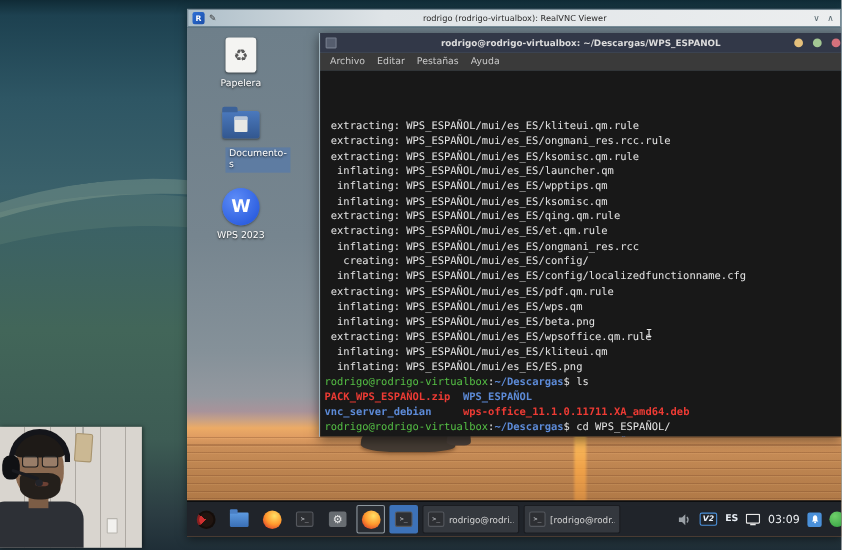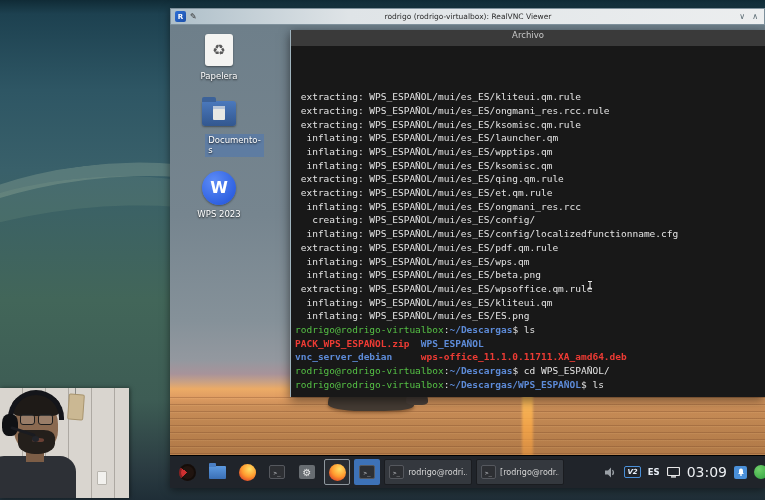--- a/index.html
+++ b/index.html
@@ -43,21 +43,21 @@
   .g-wps { width:34px; height:34px; border-radius:50%; background:radial-gradient(circle at 35% 30%,#5d8cf7,#2d5fe0 75%); display:flex; align-items:center; justify-content:center; color:#fff; font-weight:bold; font-size:16px; box-shadow:0 1px 2px rgba(0,0,0,.4); }
 
   
   .terminal { position:absolute; left:120px; top:5px; right:0; height:367px; display:flex; flex-direction:column; box-shadow:0 3px 10px rgba(0,0,0,.55); border-left:1px solid #9fb3bd; }
   .term-titlebar { height:18px; background:#323848; display:flex; align-items:center; padding:0 5px; position:relative; }
   .term-app-icon { width:10px; height:10px; background:#555d6e; border:1px solid #777f8e; border-radius:1px; }
   .term-title { position:absolute; left:0; right:0; text-align:center; font-size:8px; font-weight:bold; color:#dcdcdc; white-space:nowrap; }
   .term-btns { margin-left:auto; display:flex; gap:9px; position:relative; z-index:1; }
   .term-btn { width:8px; height:8px; border-radius:50%; }
   .tb-min { background:#e5c07b; } .tb-max { background:#a3c793; } .tb-close { background:#d4717c; margin-right:-4px; }
-  .term-menubar { height:16px; background:#3a3a3a; display:flex; align-items:center; gap:11px; padding:0 9px;flex-direction:column; }
+  .term-menubar { height:16px; background:#3a3a3a; display:flex; align-items:center; gap:11px; padding:0 9px; }
   .term-menu-item { font-size:8.5px; color:#c9c9c9; }
   .term-body { flex:1; background:#181818; padding:3px 0 0 4px; font-family:"DejaVu Sans Mono", monospace; font-size:9.5px; line-height:13.7px; color:#e4e4e4; white-space:pre; position:relative; overflow:hidden; }
   .tline span.w { color:#e4e4e4; }
   .tline span.g { color:#55c045; font-weight:normal; }
   .tline span.b { color:#5d8bd8; font-weight:bold; }
   .tline span.r { color:#ee3b34; font-weight:bold; }
   .ibeam { position:absolute; left:296px; top:234px; width:7px; height:11px; color:#e8e8e8; font-size:10px; line-height:11px; text-shadow:0 0 2px #000; font-family:"DejaVu Sans Mono",monospace; }
 
   
   .taskbar { position:absolute; left:0; right:0; bottom:0; height:33px; background:#20242a; border-top:1px solid #000; display:flex; align-items:center; padding:0 4px; gap:4px; }
@@ -70,21 +70,21 @@
   .tb-folder::before { content:""; position:absolute; left:0; top:-3px; width:7px; height:4px; background:#4a7fc4; border-radius:1px 1px 0 0; }
   .tb-ff { width:17px; height:17px; border-radius:50%; background:radial-gradient(circle at 62% 30%, #ffe066, #ff9a2e 48%, #e0482a 82%, #b03a5e 100%); }
   .tb-term { width:16px; height:14px; background:#2d2f33; border:1px solid #55585e; border-radius:2px; color:#cfd2d6; font-size:6px; font-family:"DejaVu Sans Mono",monospace; display:flex; align-items:center; justify-content:center; }
   .tb-gear { width:16px; height:14px; background:#686d72; border-radius:2px; color:#e8e8e8; font-size:10px; display:flex; align-items:center; justify-content:center; }
   .win-btn { height:26px; width:88px; background:#34383e; border:1px solid #1a1c20; border-radius:2px; display:flex; align-items:center; gap:4px; padding:0 4px; overflow:hidden; }
   .win-btn .lbl { font-size:8px; color:#d5d5d5; white-space:nowrap; overflow:hidden; }
   .tray { margin-left:auto; display:flex; align-items:center; gap:7px; padding-right:2px; }
   .tray svg { display:block; }
   .vnc-badge { border:1px solid #4a90d9; border-radius:2px; color:#eaf2fb; font-size:7px; font-weight:bold; font-style:italic; padding:1px 2px;text-align:center; }
   .tray-es { font-size:8.5px; font-weight:bold; color:#e8eef5; }
-  .tray-time { font-size:14px; color:#eceff2; }
+  .tray-time { font-size:10px; color:#eceff2; }
   .bell-badge { width:13px; height:13px; background:#4a90d9; border-radius:2px; display:flex; align-items:center; justify-content:center; }
   .green-dot { width:14px; height:14px; border-radius:50%; background:radial-gradient(circle at 35% 30%, #6fd06a, #2f9e3f); margin-right:-9px; }
 
   
   .webcam { position:absolute; left:0; top:388px; width:129px; height:110px; background:#d9d5cf; overflow:hidden; z-index:10; box-shadow:1px 0 4px rgba(0,0,0,.5); }
   .wall-lines { position:absolute; inset:0; background:repeating-linear-gradient(90deg, transparent 0 22px, rgba(120,115,108,.45) 22px 23px); }
   .hang-tag { position:absolute; left:68px; top:6px; width:16px; height:26px; background:#cbb893; border:1px solid #a8946e; border-radius:2px; transform:rotate(4deg); }
   .hang-string { position:absolute; left:75px; top:0; width:1px; height:8px; background:#8a8a86; }
   .light-switch { position:absolute; left:97px; top:83px; width:10px; height:14px; background:#f2f1ee; border:1px solid #b8b5ae; border-radius:1px; }
   .person { position:absolute; left:-12px; top:6px; width:92px; height:110px; }
@@ -141,20 +141,29 @@
         </div>
         <div class="dicon-cell">
           <div class="dicon">
             <div class="g-wps">W</div>
           </div>
           <div class="dlabel">WPS 2023</div>
         </div>
       </div>
 
     <div class="terminal">
+      <div class="term-titlebar">
+        <div class="term-app-icon"></div>
+        <div class="term-title">rodrigo@rodrigo-virtualbox: ~/Descargas/WPS_ESPANOL</div>
+        <div class="term-btns">
+          <div class="term-btn tb-min"></div>
+          <div class="term-btn tb-max"></div>
+          <div class="term-btn tb-close"></div>
+        </div>
+      </div>
       <div class="term-menubar" id="term-menubar">
           <span class="term-menu-item">Archivo</span>
           <span class="term-menu-item">Editar</span>
           <span class="term-menu-item">Pestañas</span>
           <span class="term-menu-item">Ayuda</span>
         </div>
       <div class="term-body" id="term-body">
         <div class="ibeam">I</div>
       <div class="tline"><span class="w"> extracting: WPS_ESPAÑOL/mui/es_ES/kliteui.qm.rule</span></div><div class="tline"><span class="w"> extracting: WPS_ESPAÑOL/mui/es_ES/ongmani_res.rcc.rule</span></div><div class="tline"><span class="w"> extracting: WPS_ESPAÑOL/mui/es_ES/ksomisc.qm.rule</span></div><div class="tline"><span class="w">  inflating: WPS_ESPAÑOL/mui/es_ES/launcher.qm</span></div><div class="tline"><span class="w">  inflating: WPS_ESPAÑOL/mui/es_ES/wpptips.qm</span></div><div class="tline"><span class="w">  inflating: WPS_ESPAÑOL/mui/es_ES/ksomisc.qm</span></div><div class="tline"><span class="w"> extracting: WPS_ESPAÑOL/mui/es_ES/qing.qm.rule</span></div><div class="tline"><span class="w"> extracting: WPS_ESPAÑOL/mui/es_ES/et.qm.rule</span></div><div class="tline"><span class="w">  inflating: WPS_ESPAÑOL/mui/es_ES/ongmani_res.rcc</span></div><div class="tline"><span class="w">   creating: WPS_ESPAÑOL/mui/es_ES/config/</span></div><div class="tline"><span class="w">  inflating: WPS_ESPAÑOL/mui/es_ES/config/localizedfunctionname.cfg</span></div><div class="tline"><span class="w"> extracting: WPS_ESPAÑOL/mui/es_ES/pdf.qm.rule</span></div><div class="tline"><span class="w">  inflating: WPS_ESPAÑOL/mui/es_ES/wps.qm</span></div><div class="tline"><span class="w">  inflating: WPS_ESPAÑOL/mui/es_ES/beta.png</span></div><div class="tline"><span class="w"> extracting: WPS_ESPAÑOL/mui/es_ES/wpsoffice.qm.rule</span></div><div class="tline"><span class="w">  inflating: WPS_ESPAÑOL/mui/es_ES/kliteui.qm</span></div><div class="tline"><span class="w">  inflating: WPS_ESPAÑOL/mui/es_ES/ES.png</span></div><div class="tline"><span class="g">rodrigo@rodrigo-virtualbox</span><span class="w">:</span><span class="b">~/Descargas</span><span class="w">$ ls</span></div><div class="tline"><span class="r">PACK_WPS_ESPAÑOL.zip</span><span class="w">  </span><span class="b">WPS_ESPAÑOL</span></div><div class="tline"><span class="b">vnc_server_debian</span><span class="w">     </span><span class="r">wps-office_11.1.0.11711.XA_amd64.deb</span></div><div class="tline"><span class="g">rodrigo@rodrigo-virtualbox</span><span class="w">:</span><span class="b">~/Descargas</span><span class="w">$ cd WPS_ESPAÑOL/</span></div><div class="tline"><span class="g">rodrigo@rodrigo-virtualbox</span><span class="w">:</span><span class="b">~/Descargas/WPS_ESPAÑOL</span><span class="w">$ ls</span></div></div>
     </div>

